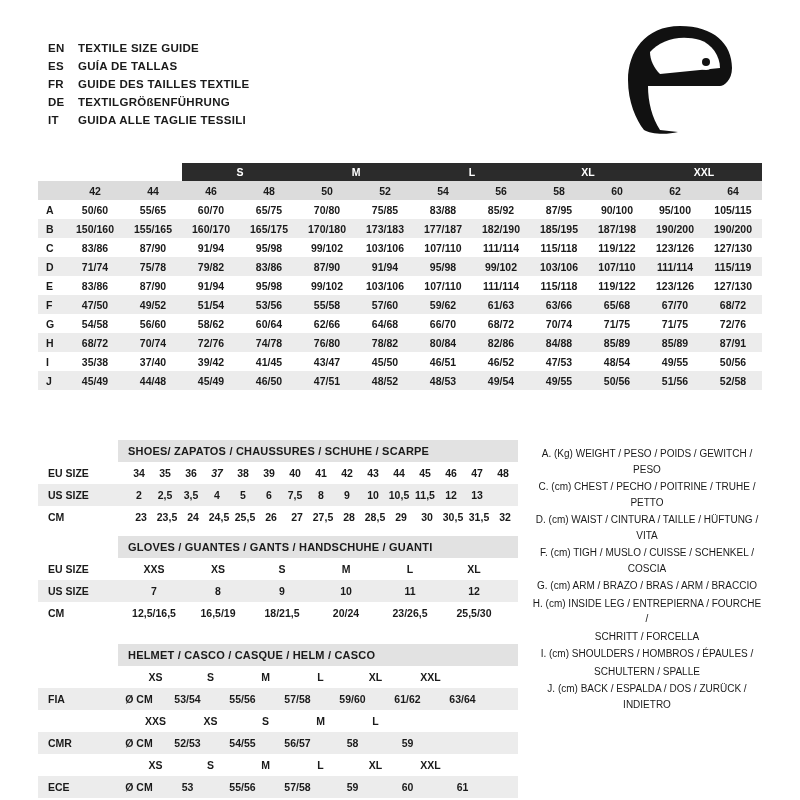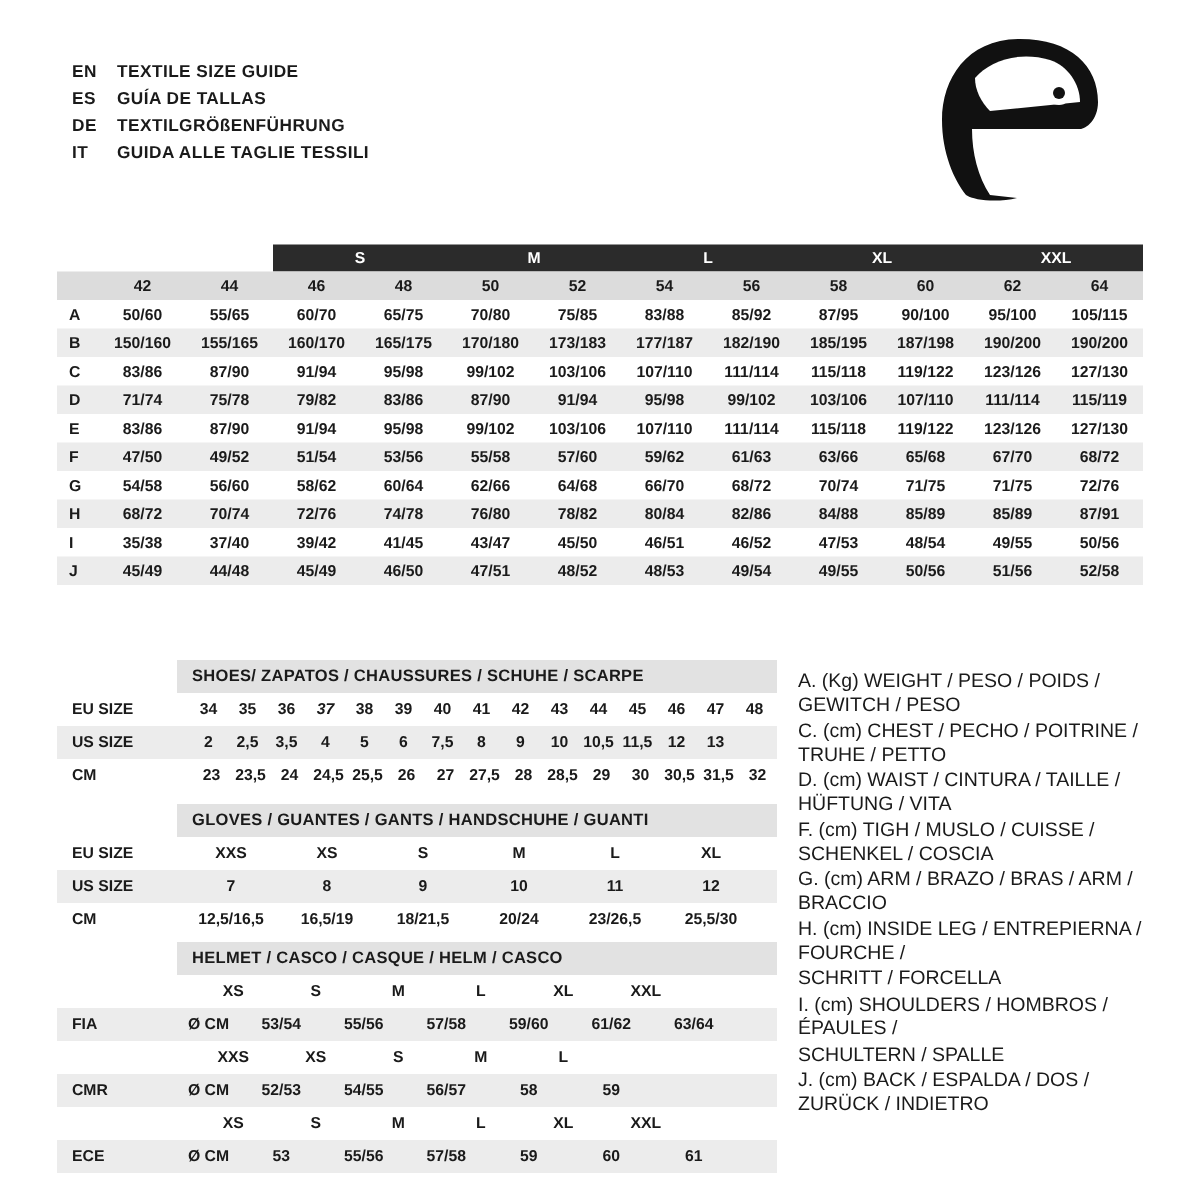--- a/index.html
+++ b/index.html
@@ -49,41 +49,45 @@
   .sectionbar {
     background: #e2e2e2; font-size: 11px; font-weight: bold;
     padding: 5px 0 5px 10px; margin-left: 80px; letter-spacing: .2px;
   }
   .sizerow { display: flex; align-items: center; height: 22px; font-size: 10.5px; font-weight: bold; }
   .sizerow.alt { background: #ececec; }
   .sizerow .rl { width: 80px; padding-left: 10px; }
   .sizerow .cells { flex: 1; display: flex; }
   .sizerow .cells span { display: inline-block; text-align: center; }
 
-  .desc { font-size: 13px; line-height: 15.5px; }
+  .desc { font-size: 10px; line-height: 15.5px; text-align: center; }
   .desc div { margin-bottom: 2px; }
 
   .helmbar {
     background: #e2e2e2; font-size: 11px; font-weight: bold;
     padding: 5px 0 5px 10px; margin-left: 80px; letter-spacing: .2px;
   }
 </style>
 </head>
 <body>
 
 <div class="page">
 
   <div class="header">
     <div class="row">
       <div class="lang">EN</div>
       <div class="title">TEXTILE SIZE GUIDE</div>
     </div>
     <div class="row">
       <div class="lang">ES</div>
       <div class="title">GUÍA DE TALLAS</div>
+    </div>
+    <div class="row">
+      <div class="lang">FR</div>
+      <div class="title">GUIDE DES TAILLES TEXTILE</div>
     </div>
     <div class="row">
       <div class="lang">DE</div>
       <div class="title">TEXTILGRÖßENFÜHRUNG</div>
     </div>
     <div class="row">
       <div class="lang">IT</div>
       <div class="title">GUIDA ALLE TAGLIE TESSILI</div>
     </div>
   </div>
@@ -374,21 +378,21 @@
                 <span style="width: 64px; margin-left: 4px;">12,5/16,5</span>
                 <span style="width: 64px;">16,5/19</span>
                 <span style="width: 64px;">18/21,5</span>
                 <span style="width: 64px;">20/24</span>
                 <span style="width: 64px;">23/26,5</span>
                 <span style="width: 64px;">25,5/30</span>
               </div>
             </div>
           </div>
 
-        <div class="helmbar" style="margin-top:4px">HELMET / CASCO / CASQUE / HELM / CASCO</div>
+        <div class="helmbar" style="margin-top:20px">HELMET / CASCO / CASQUE / HELM / CASCO</div>
         <div id="helmet-rows">
             <div class="sizerow">
               <div class="rl"></div>
               <div class="cells">
                 <span style="width: 55px; margin-left: 10px;">XS</span>
                 <span style="width: 55px;">S</span>
                 <span style="width: 55px;">M</span>
                 <span style="width: 55px;">L</span>
                 <span style="width: 55px;">XL</span>
                 <span style="width: 55px;">XXL</span>

